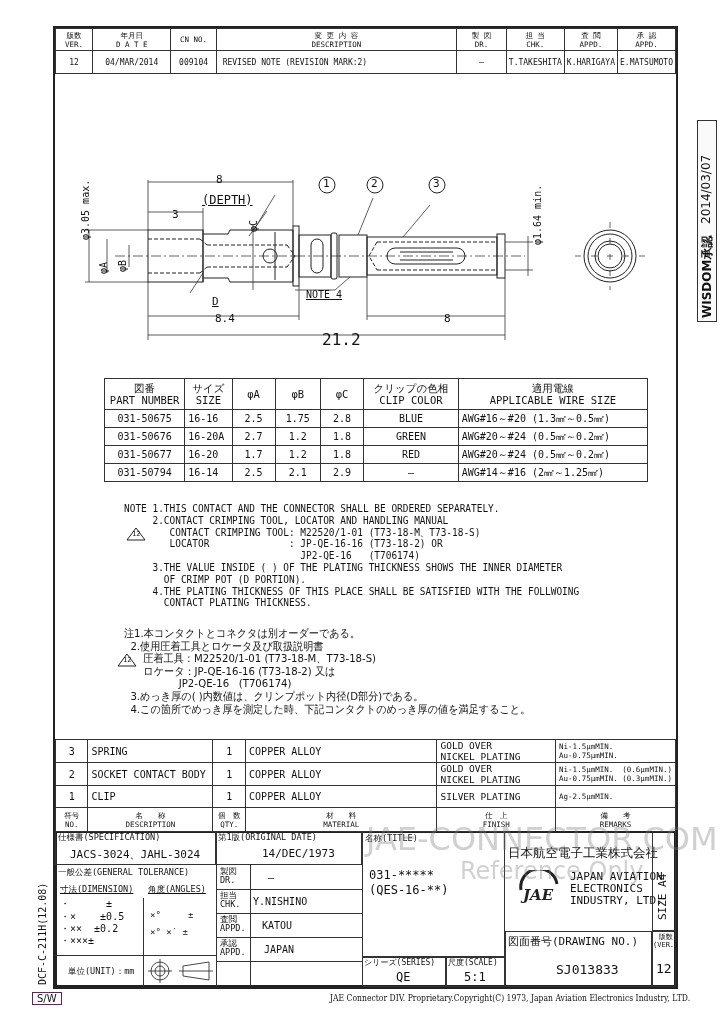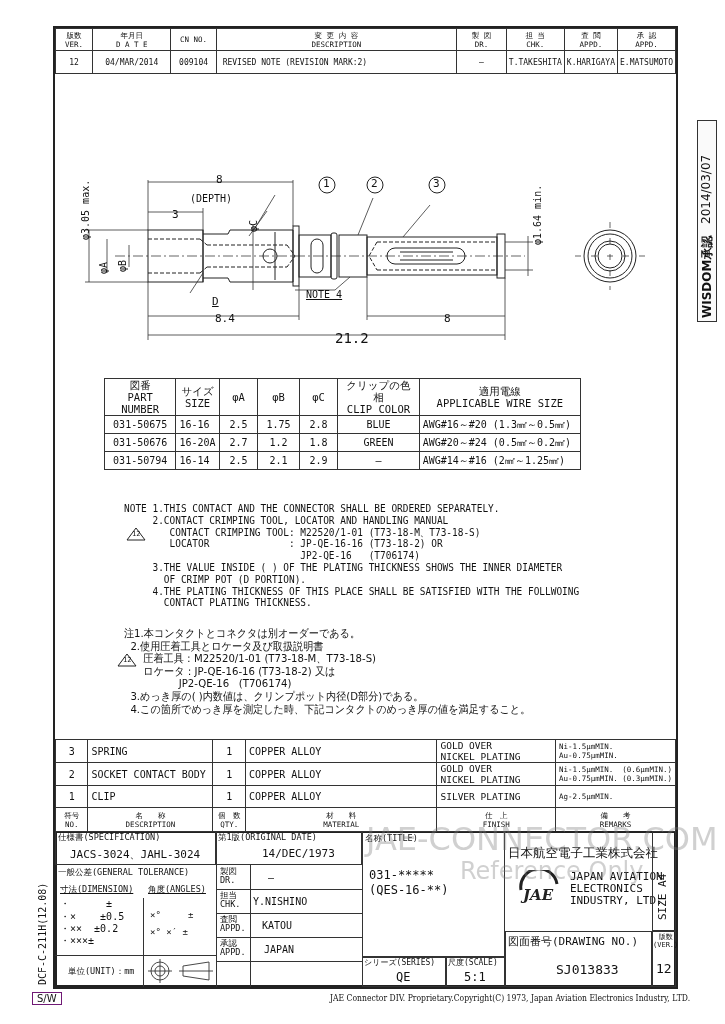--- a/index.html
+++ b/index.html
@@ -4,21 +4,21 @@
 <style>
   html,body{margin:0;padding:0;background:#fff;}
   body{width:725px;height:1024px;position:relative;overflow:hidden;font-family:"DejaVu Sans Mono","Liberation Mono",monospace;color:#111;}
   .abs{position:absolute;}
   .frame{position:absolute;left:53px;top:26px;width:625px;height:963px;border:2px solid #222;box-sizing:border-box;}
   table{border-collapse:collapse;}
   .rev{position:absolute;left:55px;top:28px;width:621px;font-size:8px;}
   .rev td{border:1px solid #333;text-align:center;height:22px;padding:0 2px;line-height:9px;}
   .rev tr.hdr td{height:21px;font-size:7.5px;}
   .rev td.left{text-align:left;padding-left:6px;}
-  .parts{position:absolute;left:104px;top:378px;width:477px;font-size:10px;}
+  .parts{position:absolute;left:104px;top:378px;width:544px;font-size:10px;}
   .parts td{border:1px solid #333;text-align:center;height:17px;padding:0 3px;}
   .parts tr.hdr td{height:30px;line-height:12px;font-size:10.5px;}
   .parts td.left{text-align:left;}
   .notes{position:absolute;left:124px;top:503px;font-size:10.5px;line-height:11.8px;white-space:pre;transform:scaleX(0.9);transform-origin:left top;}
   .jnotes{position:absolute;left:124px;top:628px;font-size:11px;line-height:12.6px;white-space:pre;font-family:"DejaVu Sans","Liberation Sans",sans-serif;transform:scaleX(0.92);transform-origin:left top;}
   .bom{position:absolute;left:55px;top:739px;width:621px;font-size:10px;}
   .bom td{border:1px solid #333;height:21px;padding:0 3px;}
   .bom td.c{text-align:center;}
   .bom td.small{font-size:7.5px;line-height:9px;}
   .bom td.fin{font-size:9.5px;line-height:11px;}
@@ -155,26 +155,26 @@
     <circle cx="272" cy="35" r="8"></circle>
     <circle cx="320" cy="35" r="8"></circle>
     <circle cx="382" cy="35" r="8"></circle>
   </g>
 </svg>
 
 <div class="abs" style="left:323px;top:177px;font-size:11px;">1</div>
 <div class="abs" style="left:371px;top:177px;font-size:11px;">2</div>
 <div class="abs" style="left:433px;top:177px;font-size:11px;">3</div>
 <div class="abs" style="left:216px;top:173px;font-size:11px;">8</div>
-<div class="abs" style="left:190px;top:193px;font-size:10px;">(DEPTH)</div>
+<div class="abs" style="left:202px;top:193px;font-size:12px;text-decoration:underline;">(DEPTH)</div>
 <div class="abs" style="left:172px;top:208px;font-size:11px;">3</div>
 <div class="abs" style="left:212px;top:295px;font-size:11px;text-decoration:underline;">D</div>
 <div class="abs" style="left:306px;top:289px;font-size:10px;text-decoration:underline;">NOTE 4</div>
 <div class="abs" style="left:215px;top:312px;font-size:11px;">8.4</div>
-<div class="abs" style="left:335px;top:330px;font-size:14px;">21.2</div>
+<div class="abs" style="left:322px;top:330px;font-size:16px;">21.2</div>
 <div class="abs" style="left:444px;top:312px;font-size:11px;">8</div>
 <div class="vert" style="left:80px;top:240px;font-size:10px;">φ3.05 max.</div>
 <div class="vert" style="left:98px;top:274px;font-size:10px;">φA</div>
 <div class="vert" style="left:117px;top:272px;font-size:10px;">φB</div>
 <div class="vert" style="left:248px;top:232px;font-size:10px;">φC</div>
 <div class="vert" style="left:532px;top:245px;font-size:10px;">φ1.64 min.</div>
 
 <table class="parts">
   <colgroup>
     <col style="width:78px">
@@ -204,20 +204,29 @@
     <td>BLUE</td>
     <td class="left">AWG#16～#20 (1.3㎟～0.5㎟)</td>
   </tr>
   <tr>
     <td>031-50676</td>
     <td class="left">16-20A</td>
     <td>2.7</td>
     <td>1.2</td>
     <td>1.8</td>
     <td>GREEN</td>
+    <td class="left">AWG#20～#24 (0.5㎟～0.2㎟)</td>
+  </tr>
+  <tr>
+    <td>031-50677</td>
+    <td class="left">16-20</td>
+    <td>1.7</td>
+    <td>1.2</td>
+    <td>1.8</td>
+    <td>RED</td>
     <td class="left">AWG#20～#24 (0.5㎟～0.2㎟)</td>
   </tr>
   <tr>
     <td>031-50794</td>
     <td class="left">16-14</td>
     <td>2.5</td>
     <td>2.1</td>
     <td>2.9</td>
     <td>—</td>
     <td class="left">AWG#14～#16 (2㎟～1.25㎟)</td>

